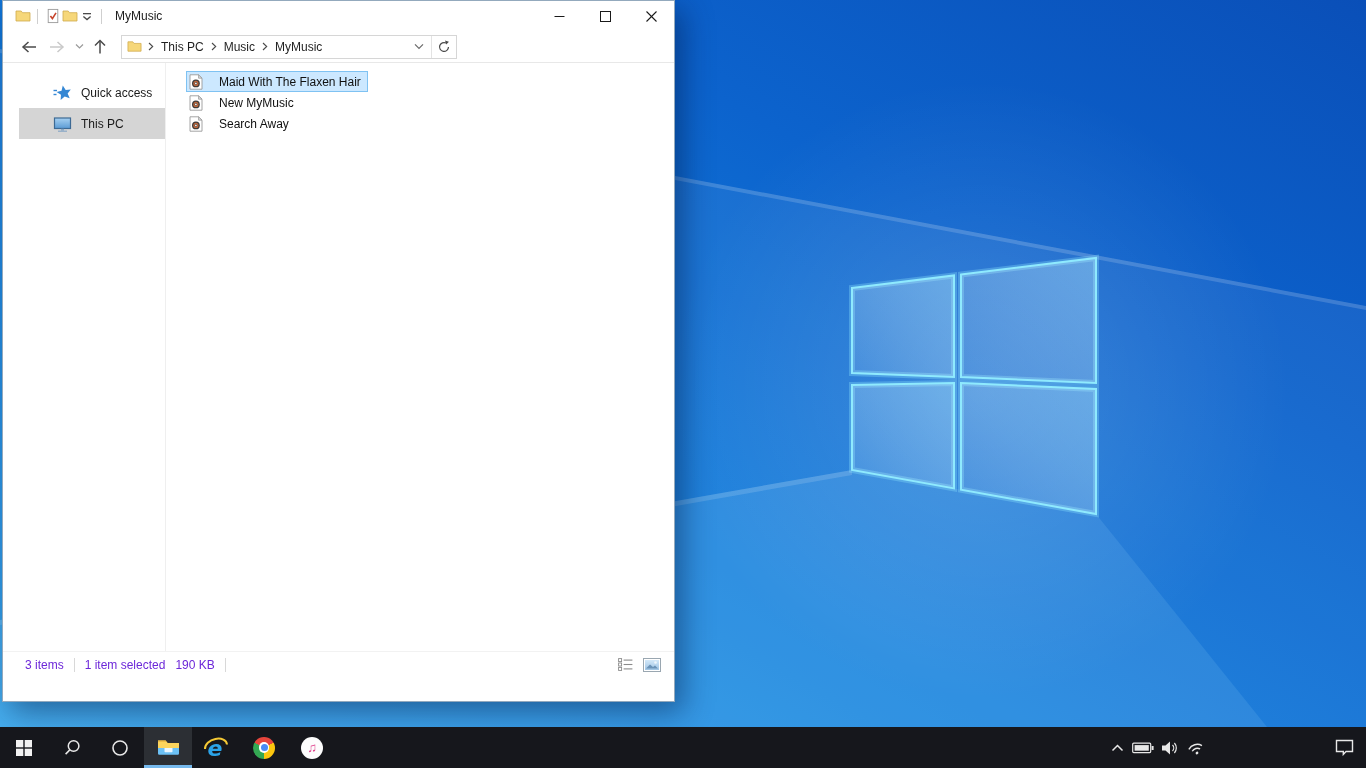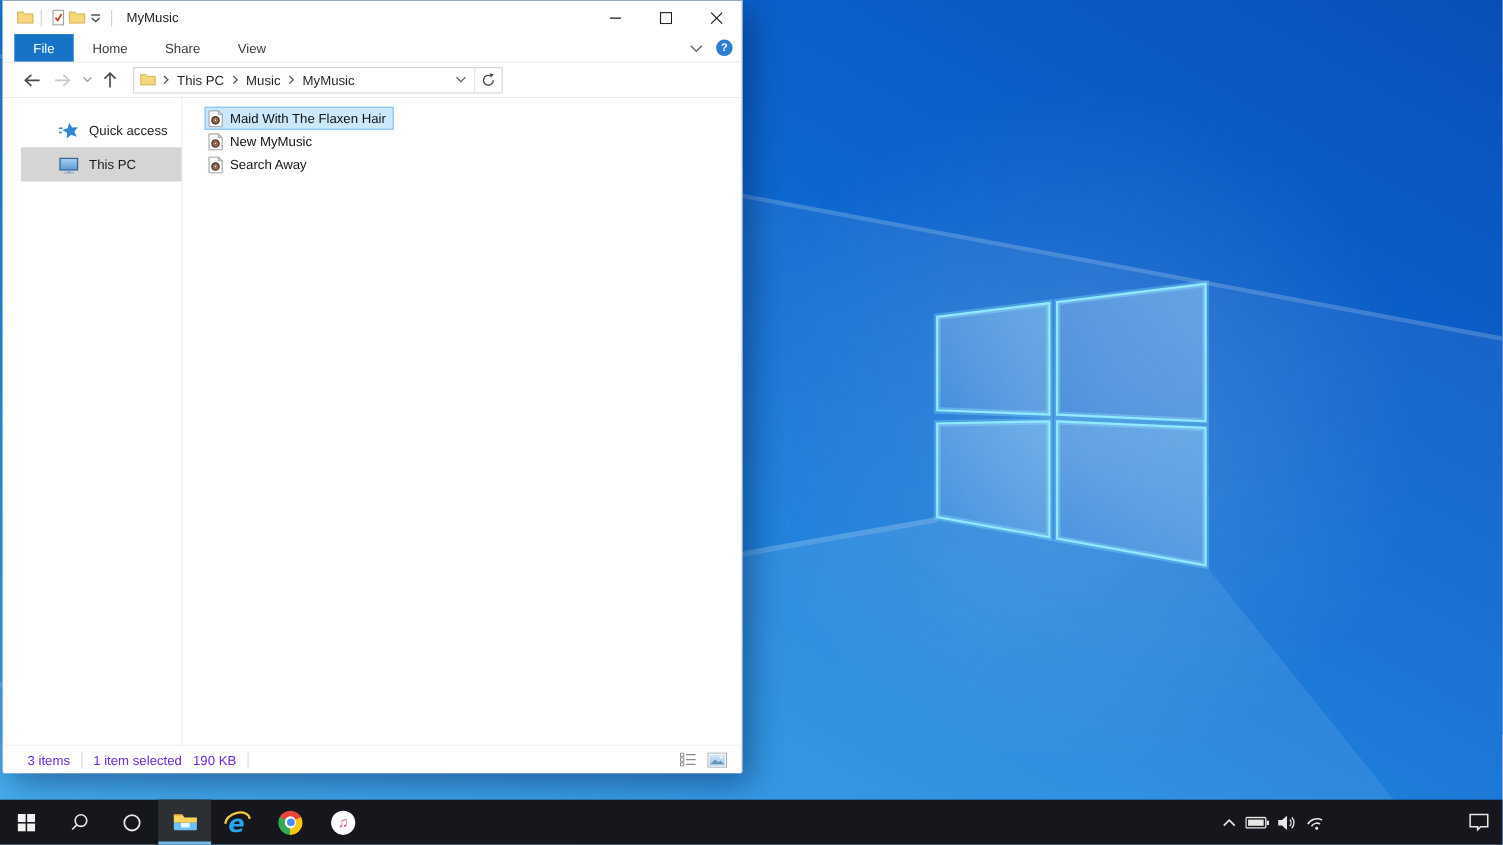--- a/index.html
+++ b/index.html
@@ -43,21 +43,21 @@
                display:flex; align-items:center; padding:0 7px; background:#fff; }
   .search-ph { font-size:12px; color:#767676; flex:1; }
 
   .bodyarea { display:flex; height:588px; background:#fff; }
   .sidebar { width:163px; border-right:1px solid #efefef; padding-top:14px;padding-left:16px; }
   .side-item { height:31px; display:flex; align-items:center; padding-left:34px; gap:9px;
                font-size:12px; color:#1a1a1a; }
   .side-item.selected { background:#d5d5d5; }
 
   .filelist { flex:1; padding:8px 0 0 20px; }
-  .file-row { height:21px; display:flex; align-items:center; gap:6px; width:fit-content;
+  .file-row { height:21px; display:flex; align-items:center; gap:16px; width:fit-content;
               padding:0 6px 0 2px; border:1px solid transparent; font-size:12px; color:#101010; }
   .file-row.selected { background:#cce8ff; border-color:#7fc2f2; }
 
   .statusbar { height:26px; display:flex; align-items:center; padding:0 12px 0 22px;
                font-size:12px; color:#6d28d9; background:#fff; border-top:1px solid #f2f2f2; }
   .st-sep { width:1px; height:14px; background:#d8d8d8; margin:0 10px; }
   .st-size { margin-left:10px; }
   .view-btns { margin-left:auto; display:flex; align-items:center; gap:7px; }
   .view-btn { display:flex; align-items:center; justify-content:center; width:20px; height:20px; }
 
@@ -165,42 +165,20 @@
         </div>
         <div class="cap-btn">
           <svg width="11" height="11" viewBox="0 0 11 11">
               <line x1="0.5" y1="0.5" x2="10.5" y2="10.5" stroke="#1a1a1a" stroke-width="1.1"></line>
               <line x1="10.5" y1="0.5" x2="0.5" y2="10.5" stroke="#1a1a1a" stroke-width="1.1"></line>
             </svg>
         </div>
       </div>
     </div>
 
-    <div class="tabrow">
-      <div class="tab tab-file">
-          <span>File</span>
-        </div>
-      <div class="tab">
-          <span>Home</span>
-        </div>
-      <div class="tab">
-          <span>Share</span>
-        </div>
-      <div class="tab">
-          <span>View</span>
-        </div>
-      <div class="tabrow-right">
-        <span>
-          <svg width="12" height="8" viewBox="0 0 12 8">
-              <polyline points="1,1.5 6,6.5 11,1.5" fill="none" stroke="#666" stroke-width="1.3"></polyline>
-            </svg>
-        </span>
-        <span class="help-btn">?</span>
-      </div>
-    </div>
 
     <div class="navrow">
       <span class="nav-btn" style="width:28px">
         <svg width="18" height="16" viewBox="0 0 18 16">
             <line x1="16" y1="8" x2="3.5" y2="8" stroke="#4a4a4a" stroke-width="1.5"></line>
             <polyline points="8.5,3 3,8 8.5,13" fill="none" stroke="#4a4a4a" stroke-width="1.5"></polyline>
           </svg>
       </span>
       <span class="nav-btn" style="width:28px">
         <svg width="18" height="16" viewBox="0 0 18 16">

